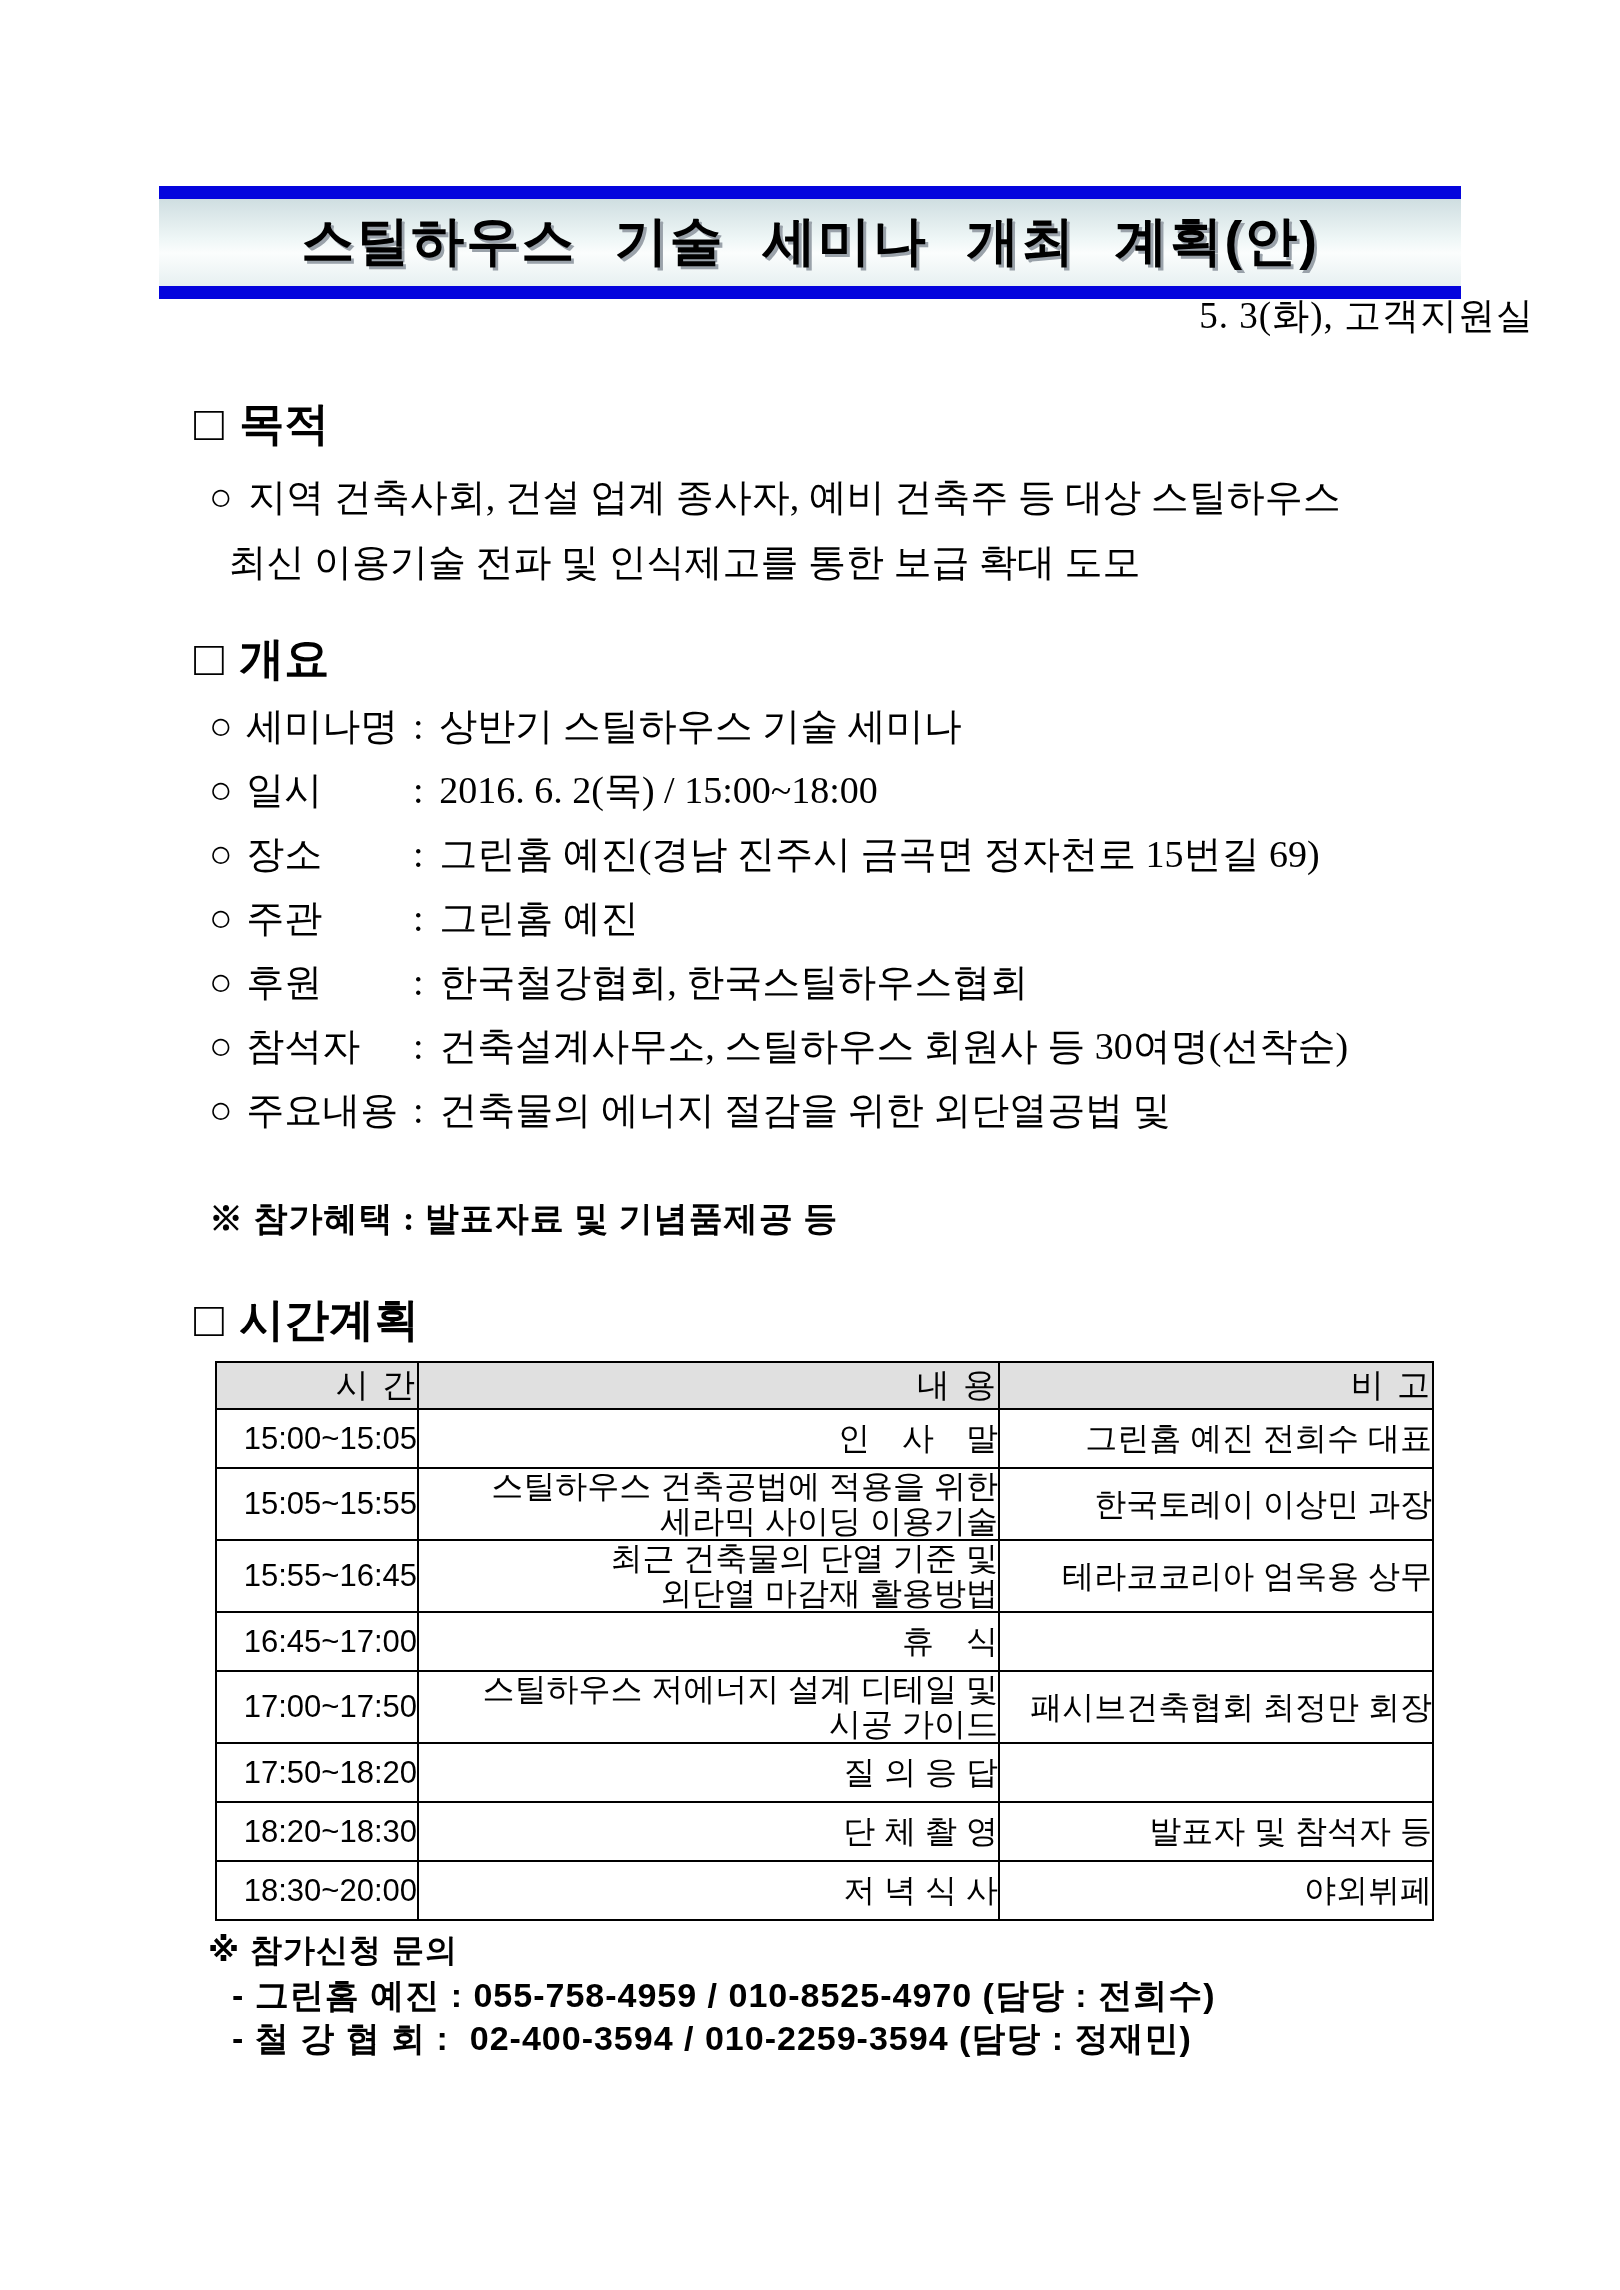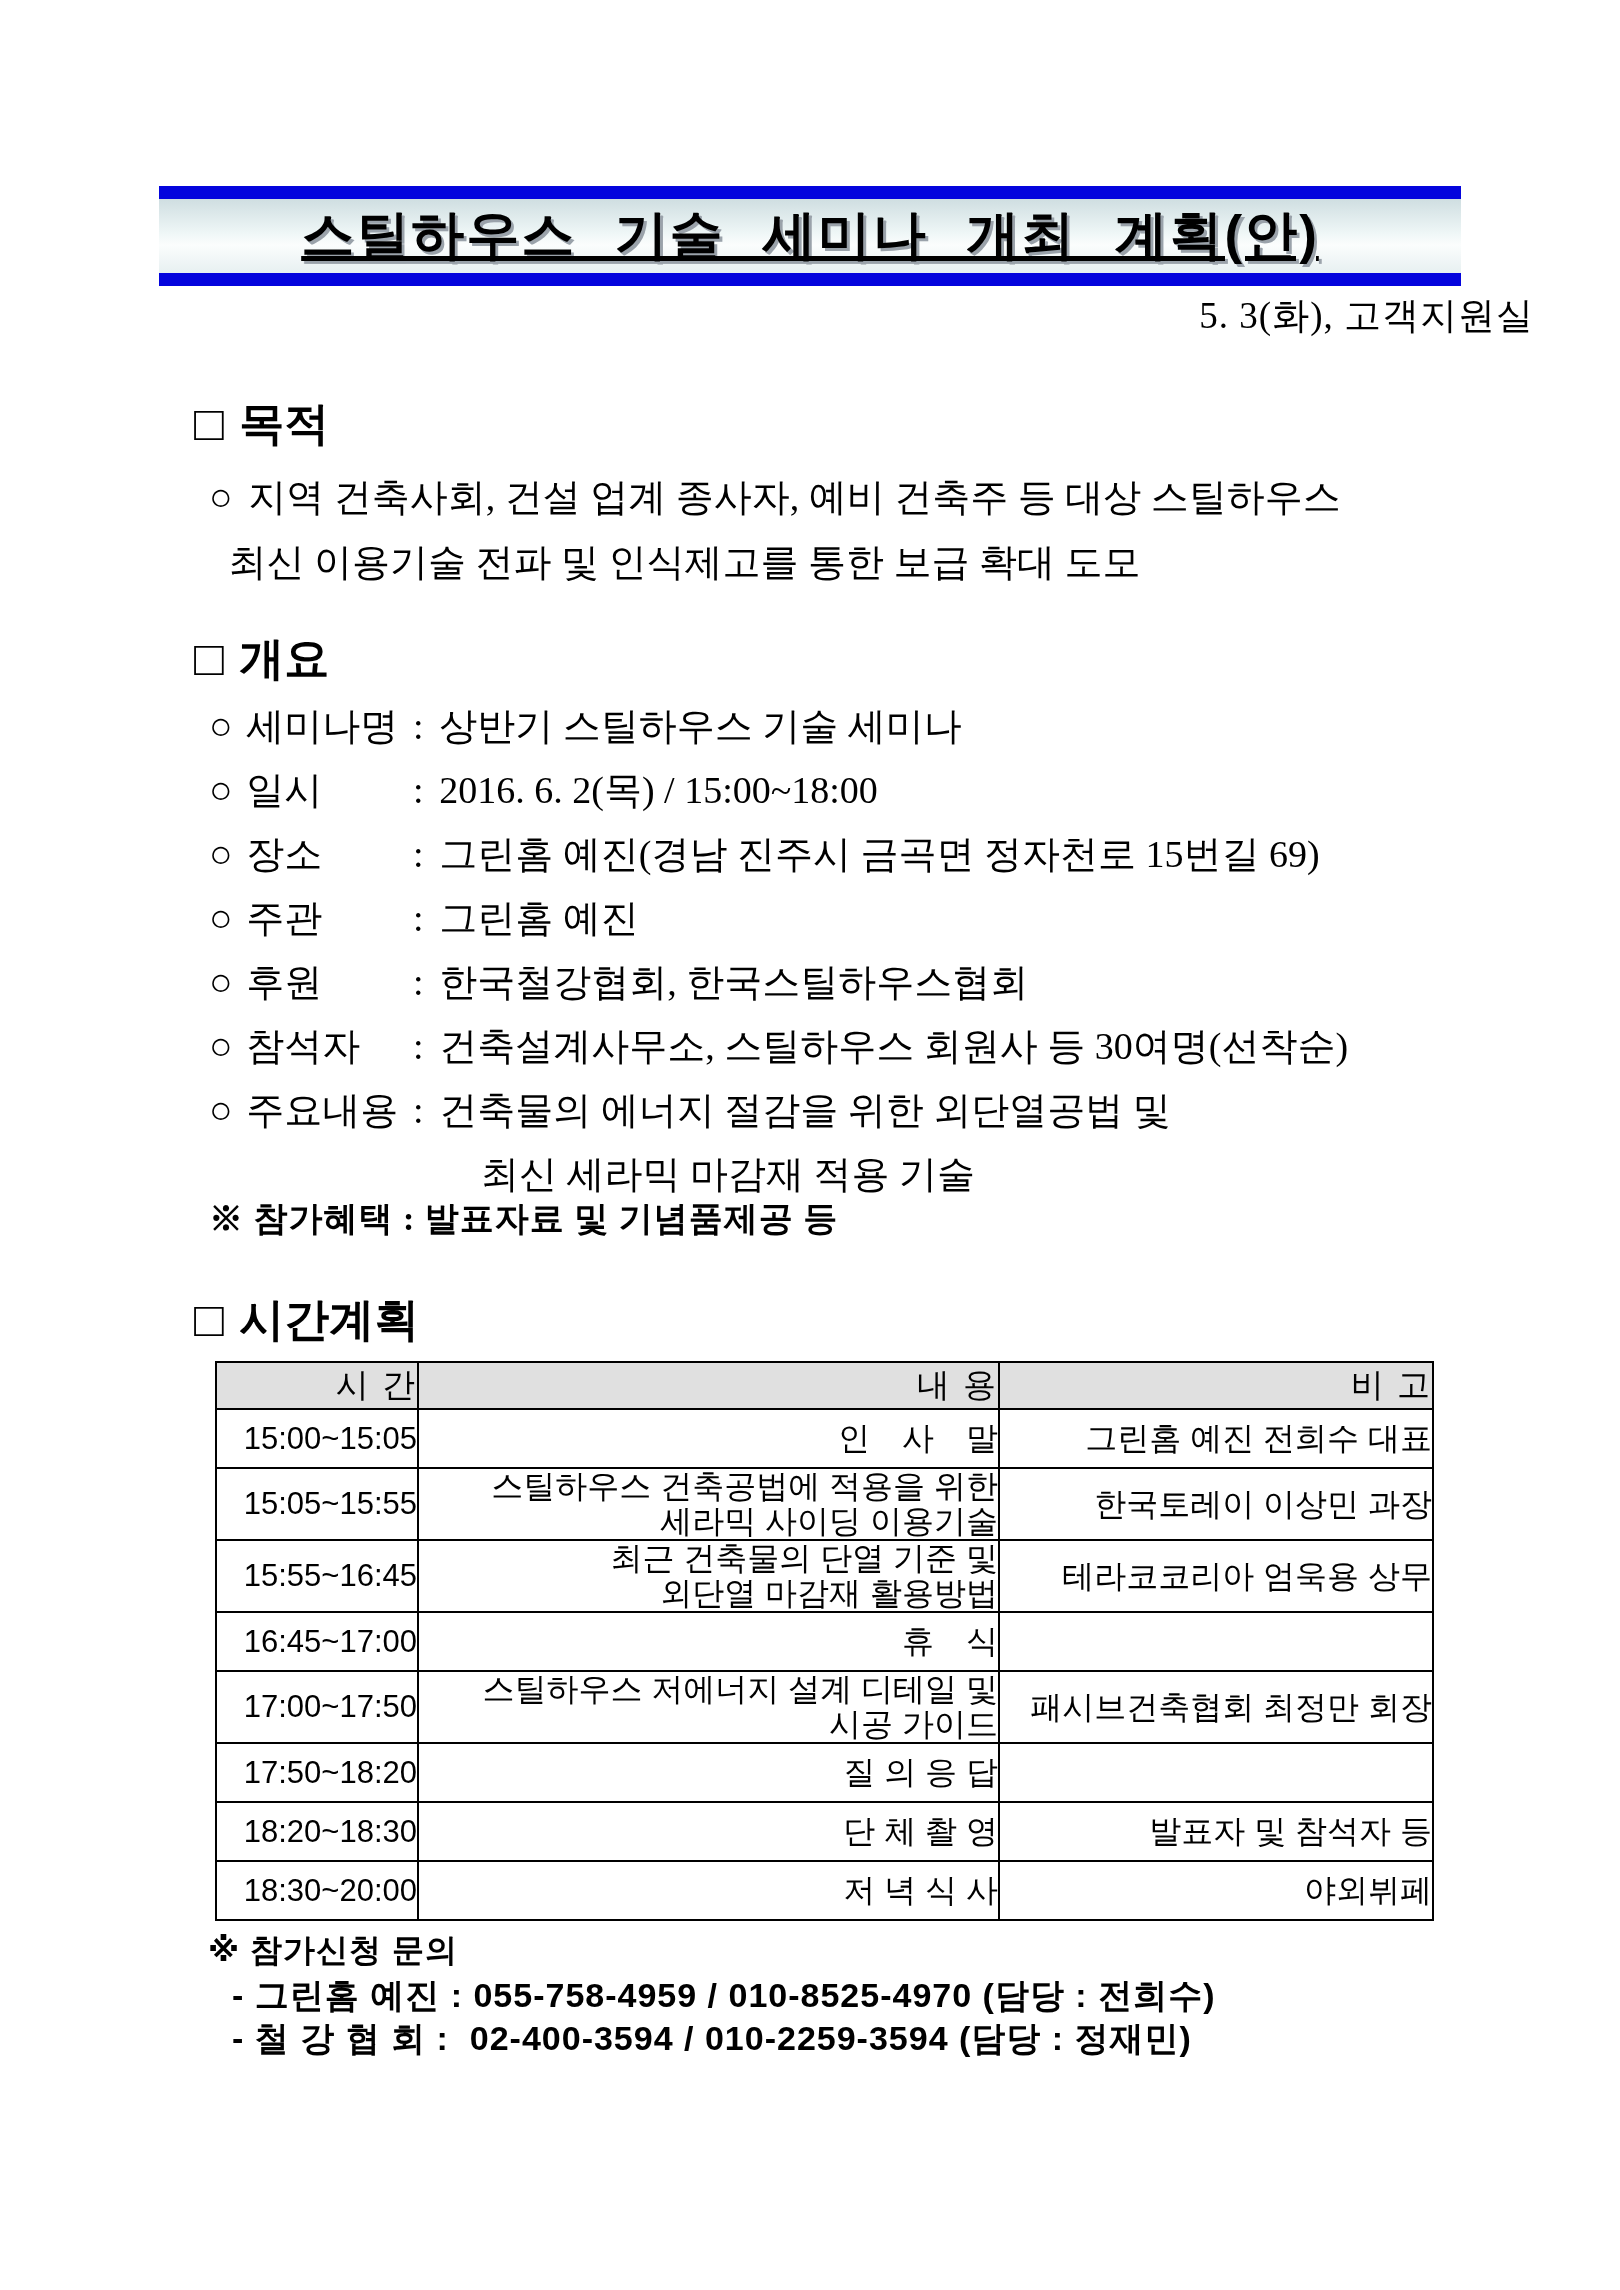--- a/index.html
+++ b/index.html
@@ -10,23 +10,23 @@
     overflow:hidden;
     color:#000;
     font-family:"Liberation Serif","DejaVu Serif",serif;
   }
 
   
   .banner{position:absolute;left:159px;top:186px;width:1302px;}
   .banner-bar{height:12.7px;background:#0404dd;}
   .banner-bar.bottom{height:13.7px;}
   .banner-body{
-    height:74px;
+    height:87px;
     background:linear-gradient(180deg,#cfdee1 0%,#eef6f6 45%,#fbfdfd 62%,#e7f0f1 100%);
-    display:flex;align-items:center;justify-content:center;text-decoration:underline;
+    display:flex;align-items:center;justify-content:center;
   }
   .banner-title{
     font-family:"Liberation Sans","DejaVu Sans",sans-serif;
     font-weight:bold;font-size:53px;letter-spacing:2px;word-spacing:21.6px;
     color:#000;text-shadow:2.9px 2.9px 0 #9aa2aa;
     white-space:pre;
   }
 
   
   .date-line{
@@ -178,21 +178,20 @@
       <span class="ov-label">참석자</span>
       <span class="ov-colon">:</span>
       <span class="ov-value">건축설계사무소, 스틸하우스 회원사 등 30여명(선착순)</span>
     </div>
     <div class="ov-item">
       <span class="bullet">○</span>
       <span class="ov-label">주요내용</span>
       <span class="ov-colon">:</span>
       <span class="ov-value">건축물의 에너지 절감을 위한 외단열공법 및</span>
     </div>
-    <div class="ov-cont">최신 세라믹 마감재 적용 기술</div>
   </div>
 
   <div class="ov-note">※ 참가혜택 : 발표자료 및 기념품제공 등</div>
 
   <div class="sec-header" id="hdr-schedule">
     <span class="marker">□</span>
     <span class="sec-title nospread">시간계획</span>
   </div>
 
   <table class="sched">

